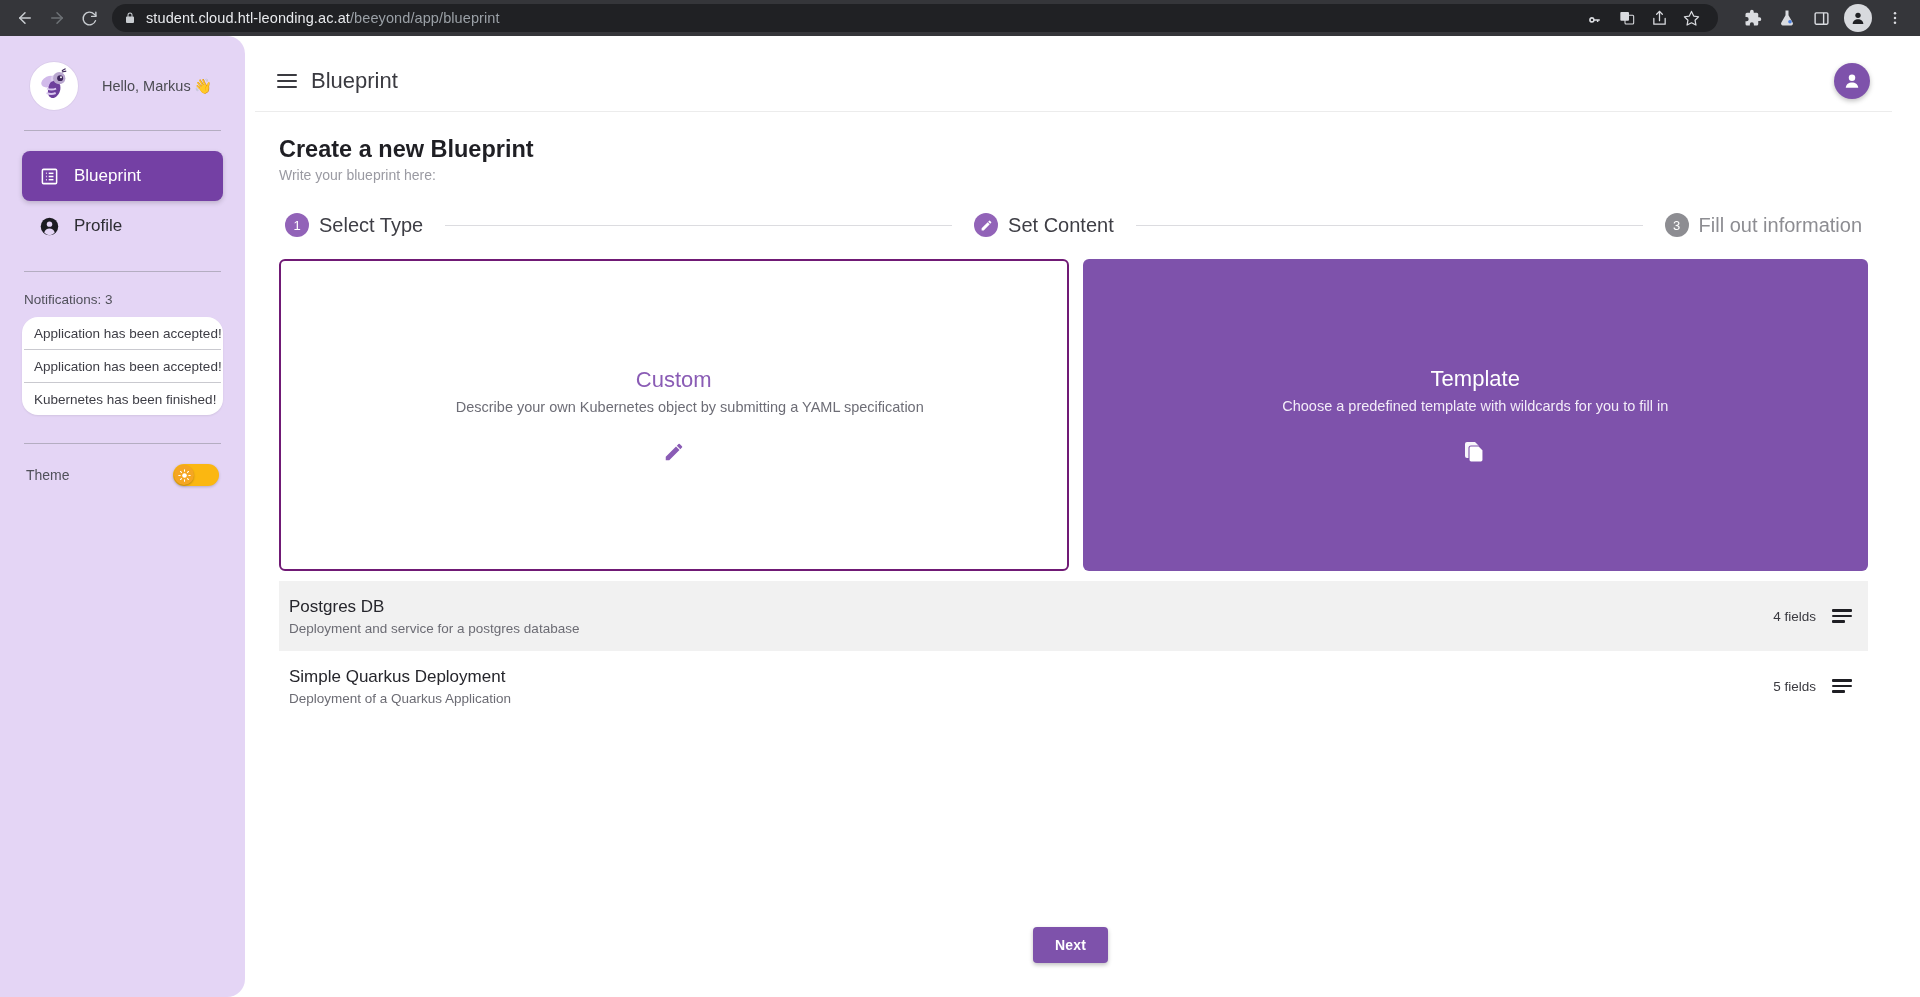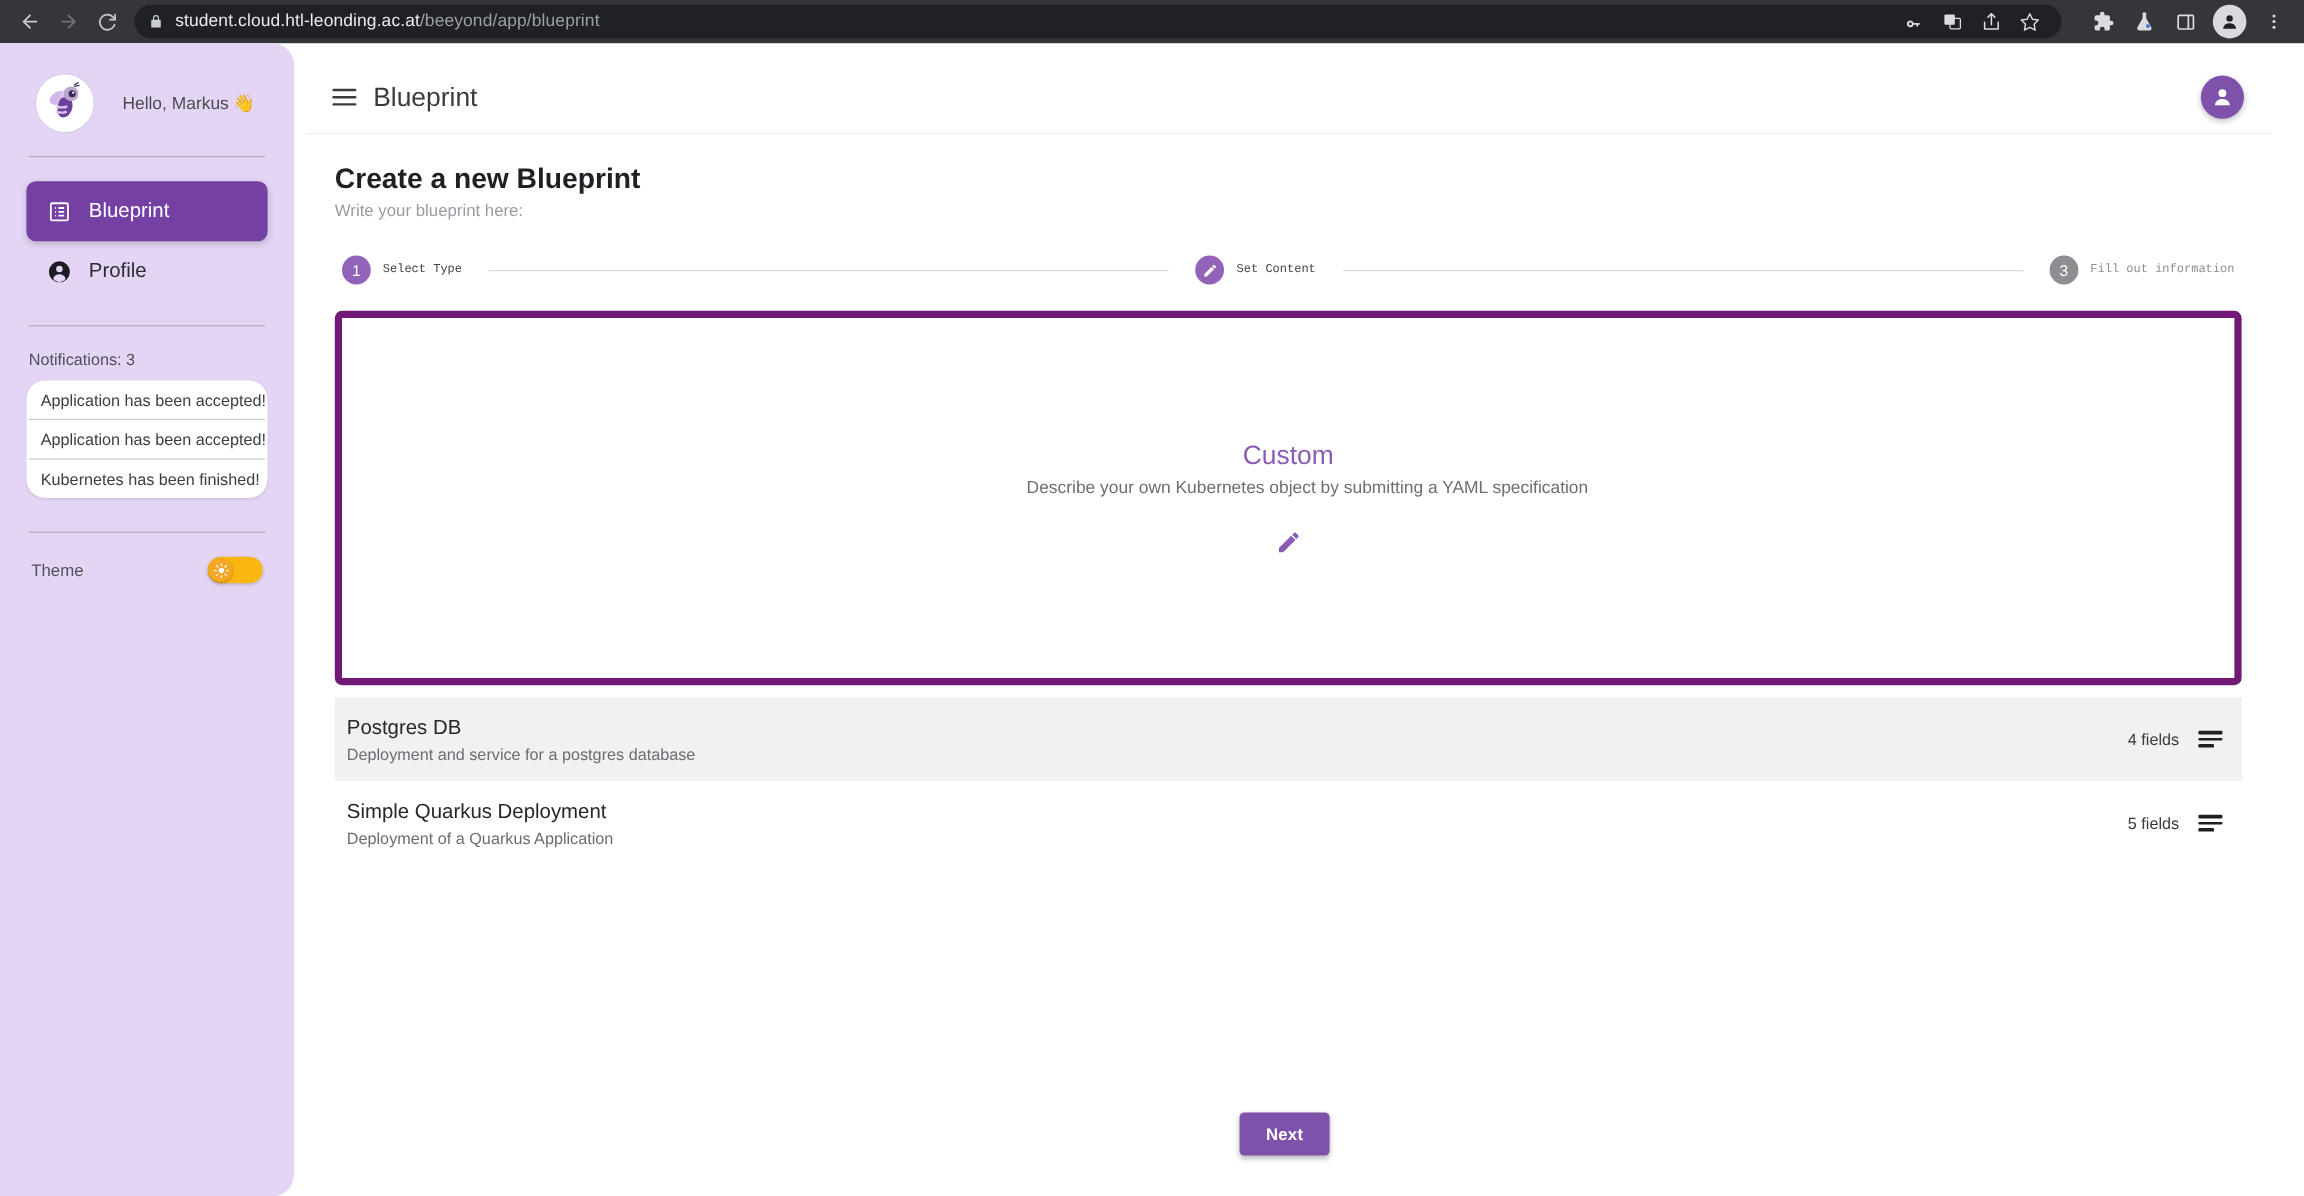--- a/index.html
+++ b/index.html
@@ -168,36 +168,36 @@
   
   .stepper { display: flex; align-items: center; margin-bottom: 22px; padding: 0 6px; }
   .step { display: flex; align-items: center; gap: 10px; flex: 0 0 auto; }
   .step-circle {
     width: 24px; height: 24px; border-radius: 50%;
     background: #9263b8; color: #fff;
     display: flex; align-items: center; justify-content: center;
     font-size: 13px; flex: 0 0 auto;
   }
   .step-circle.inactive { background: #8d8d92; }
-  .step-label { font-size: 10px; color: #3e3e45; white-space: nowrap; font-family: Liberation Mono, monospace; }
+  .step-label { font-size: 20px; color: #3e3e45; white-space: nowrap; }
   .step-label.inactive { color: #8d8d92; }
   .step-line { flex: 1 1 auto; height: 1px; background: #dcdce0; margin: 0 22px; }
 
   
   .type-cards { display: flex; gap: 14px; margin-bottom: 10px; }
   .type-card {
     flex: 1 1 0;
     height: 312px;
     border-radius: 6px;
     display: flex; flex-direction: column;
     align-items: center; justify-content: center;
     gap: 4px;
     padding: 20px;
   }
-  .type-card.outline { border: 6px solid #701a75; background: #fff; }
+  .type-card.outline { border: 2px solid #701a75; background: #fff; }
   .type-card.filled { background: #7e52ab; }
   .tc-title { font-size: 22px; margin-bottom: 2px; }
   .type-card.outline .tc-title { color: #8a5cb5; }
   .type-card.filled .tc-title { color: #ffffff; }
   .tc-desc { font-size: 14.5px; }
   .type-card.outline .tc-desc { color: #6d6d76; margin-left: 32px; }
   .type-card.filled .tc-desc { color: #f3ecf8; }
   .tc-icon { margin-top: 22px; display:flex; }
 
   
@@ -449,20 +449,30 @@
         <div class="type-card outline">
           <div class="tc-title">Custom</div>
           <div class="tc-desc">Describe your own Kubernetes object by submitting a YAML specification</div>
           <div class="tc-icon">
             <svg width="22" height="22" viewBox="0 0 24 24" fill="#8a5cb5">
                 <path d="M3 17.2V21h3.8L18 9.8 14.2 6 3 17.2zM20.7 7.1a1 1 0 0 0 0-1.4l-2.4-2.4a1 1 0 0 0-1.4 0l-1.8 1.8L18.9 8.9l1.8-1.8z"></path>
               </svg>
           </div>
         </div>
 
+        <div class="type-card filled">
+          <div class="tc-title">Template</div>
+          <div class="tc-desc">Choose a predefined template with wildcards for you to fill in</div>
+          <div class="tc-icon">
+            <svg width="24" height="24" viewBox="0 0 24 24" fill="#ffffff">
+                <path d="M4 2h8l4 4v10a2 2 0 0 1-2 2H4a2 2 0 0 1-2-2V4a2 2 0 0 1 2-2z" opacity=".95"></path>
+                <path d="M8 6h8l4 4v10a2 2 0 0 1-2 2H8a2 2 0 0 1-2-2V8a2 2 0 0 1 2-2z" fill="#ffffff" stroke="#7e52ab" stroke-width="1.1"></path>
+              </svg>
+          </div>
+        </div>
       </div>
 
       <div class="tpl-list">
         <div class="tpl-row hovered">
           <div>
             <div class="tpl-name">Postgres DB</div>
             <div class="tpl-desc">Deployment and service for a postgres database</div>
           </div>
           <div class="tpl-right">
             <span class="tpl-fields">4 fields</span>

